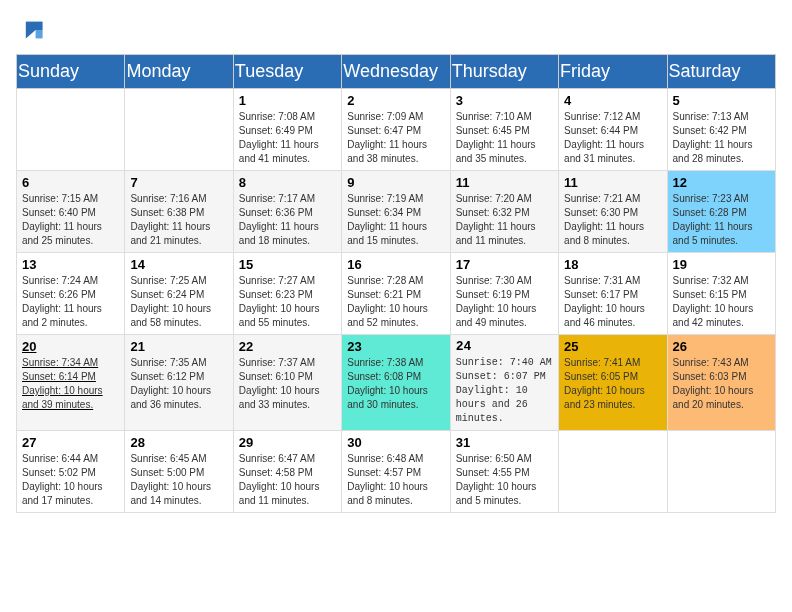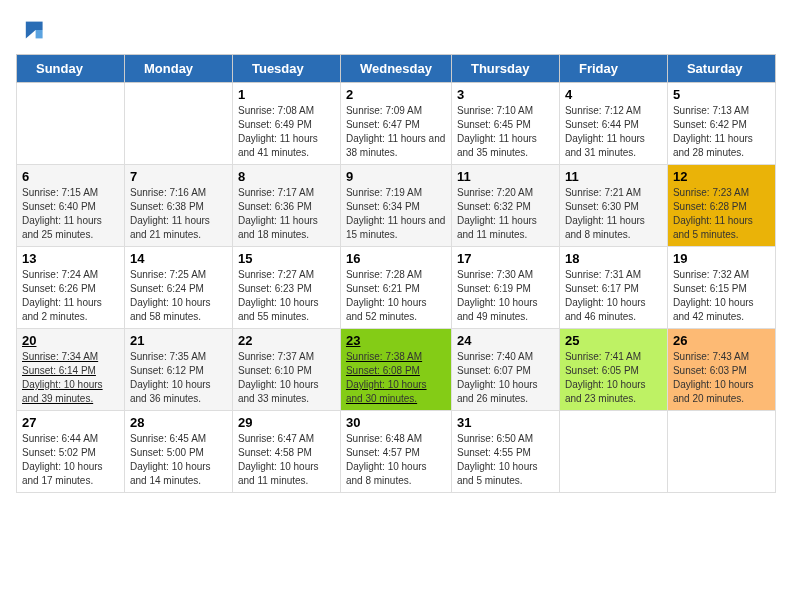--- a/index.html
+++ b/index.html
@@ -43,24 +43,24 @@
       color: #555;
     }
     .calendar {
       width: 100%;
       border-collapse: collapse;
       font-size: 11px;
     }
     .calendar th {
       background: #2a6db5;
       color: #fff;
-      padding: 6px 19px;
+      padding: 6px 1px;
       text-align: left;
-      font-size: 13px;
-      font-weight: bold;
+      font-size: 18px;
+      font-weight: normal;
       border: 1px solid #ccc;
     }
     .calendar td {
       border: 1px solid #ddd;
       padding: 4px 5px;
       vertical-align: top;
       width: 108px;
       min-height: 80px;
       background: #fff;
     }
@@ -158,21 +158,21 @@
           <div class="day-info">Sunrise: 7:19 AM<br>Sunset: 6:34 PM<br>Daylight: 11 hours and 15 minutes.</div>
         </td>
         <td style="background: rgb(245, 245, 245);">
           <span class="day-number">11</span>
           <div class="day-info">Sunrise: 7:20 AM<br>Sunset: 6:32 PM<br>Daylight: 11 hours and 11 minutes.</div>
         </td>
         <td style="background: rgb(245, 245, 245);">
           <span class="day-number">11</span>
           <div class="day-info">Sunrise: 7:21 AM<br>Sunset: 6:30 PM<br>Daylight: 11 hours and 8 minutes.</div>
         </td>
-        <td style="background: #eab308;">
+        <td style="background: #7dd3fc;">
           <span class="day-number">12</span>
           <div class="day-info">Sunrise: 7:23 AM<br>Sunset: 6:28 PM<br>Daylight: 11 hours and 5 minutes.</div>
         </td>
       </tr>
       <tr>
         <td>
           <span class="day-number">13</span>
           <div class="day-info">Sunrise: 7:24 AM<br>Sunset: 6:26 PM<br>Daylight: 11 hours and 2 minutes.</div>
         </td>
         <td>
@@ -206,29 +206,29 @@
           <div class="day-info">Sunrise: 7:34 AM<br>Sunset: 6:14 PM<br>Daylight: 10 hours and 39 minutes.</div>
         </td>
         <td style="background: rgb(245, 245, 245); margin-left: 28px;">
           <span class="day-number">21</span>
           <div class="day-info">Sunrise: 7:35 AM<br>Sunset: 6:12 PM<br>Daylight: 10 hours and 36 minutes.</div>
         </td>
         <td style="background: rgb(245, 245, 245);">
           <span class="day-number">22</span>
           <div class="day-info">Sunrise: 7:37 AM<br>Sunset: 6:10 PM<br>Daylight: 10 hours and 33 minutes.</div>
         </td>
-        <td style="background: #84cc16; text-decoration: underline;">
+        <td style="background: #5eead4;">
           <span class="day-number">23</span>
           <div class="day-info">Sunrise: 7:38 AM<br>Sunset: 6:08 PM<br>Daylight: 10 hours and 30 minutes.</div>
         </td>
-        <td style="background: rgb(245, 245, 245);">
+        <td style="background: rgb(245, 245, 245); font-family: Liberation Mono, monospace;">
           <span class="day-number">24</span>
           <div class="day-info">Sunrise: 7:40 AM<br>Sunset: 6:07 PM<br>Daylight: 10 hours and 26 minutes.</div>
         </td>
-        <td style="background: #bef264;">
+        <td style="background: #eab308;">
           <span class="day-number">25</span>
           <div class="day-info">Sunrise: 7:41 AM<br>Sunset: 6:05 PM<br>Daylight: 10 hours and 23 minutes.</div>
         </td>
         <td style="background: #fdba74;">
           <span class="day-number">26</span>
           <div class="day-info">Sunrise: 7:43 AM<br>Sunset: 6:03 PM<br>Daylight: 10 hours and 20 minutes.</div>
         </td>
       </tr>
       <tr>
         <td>

